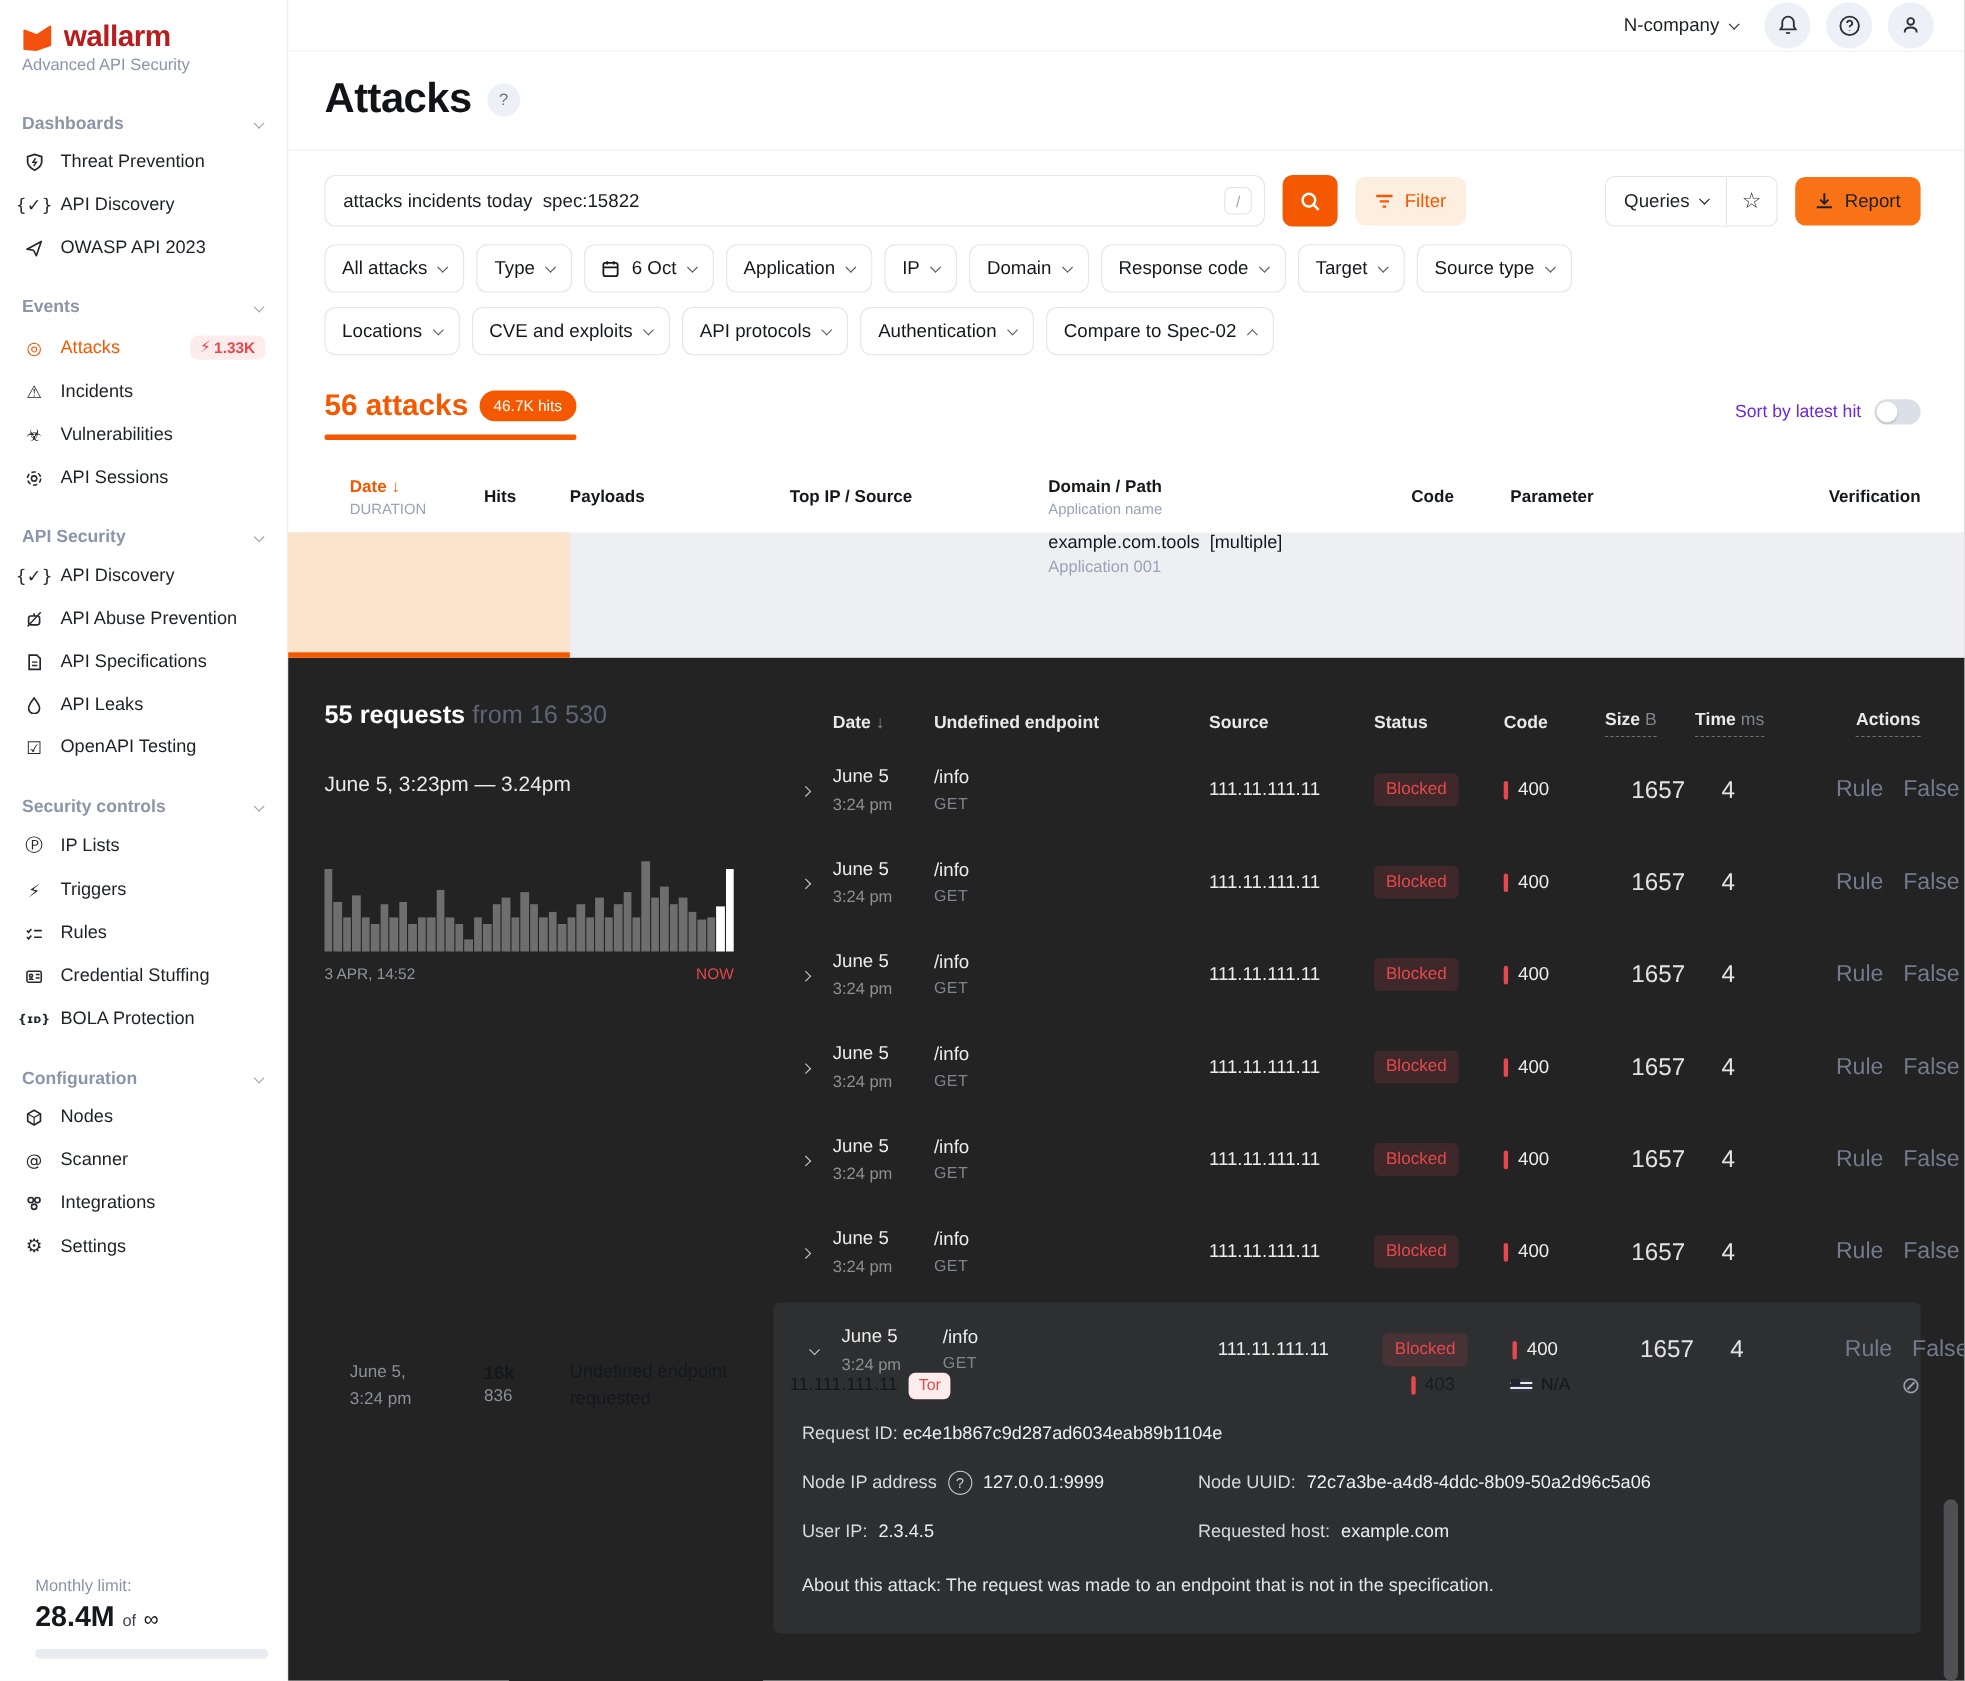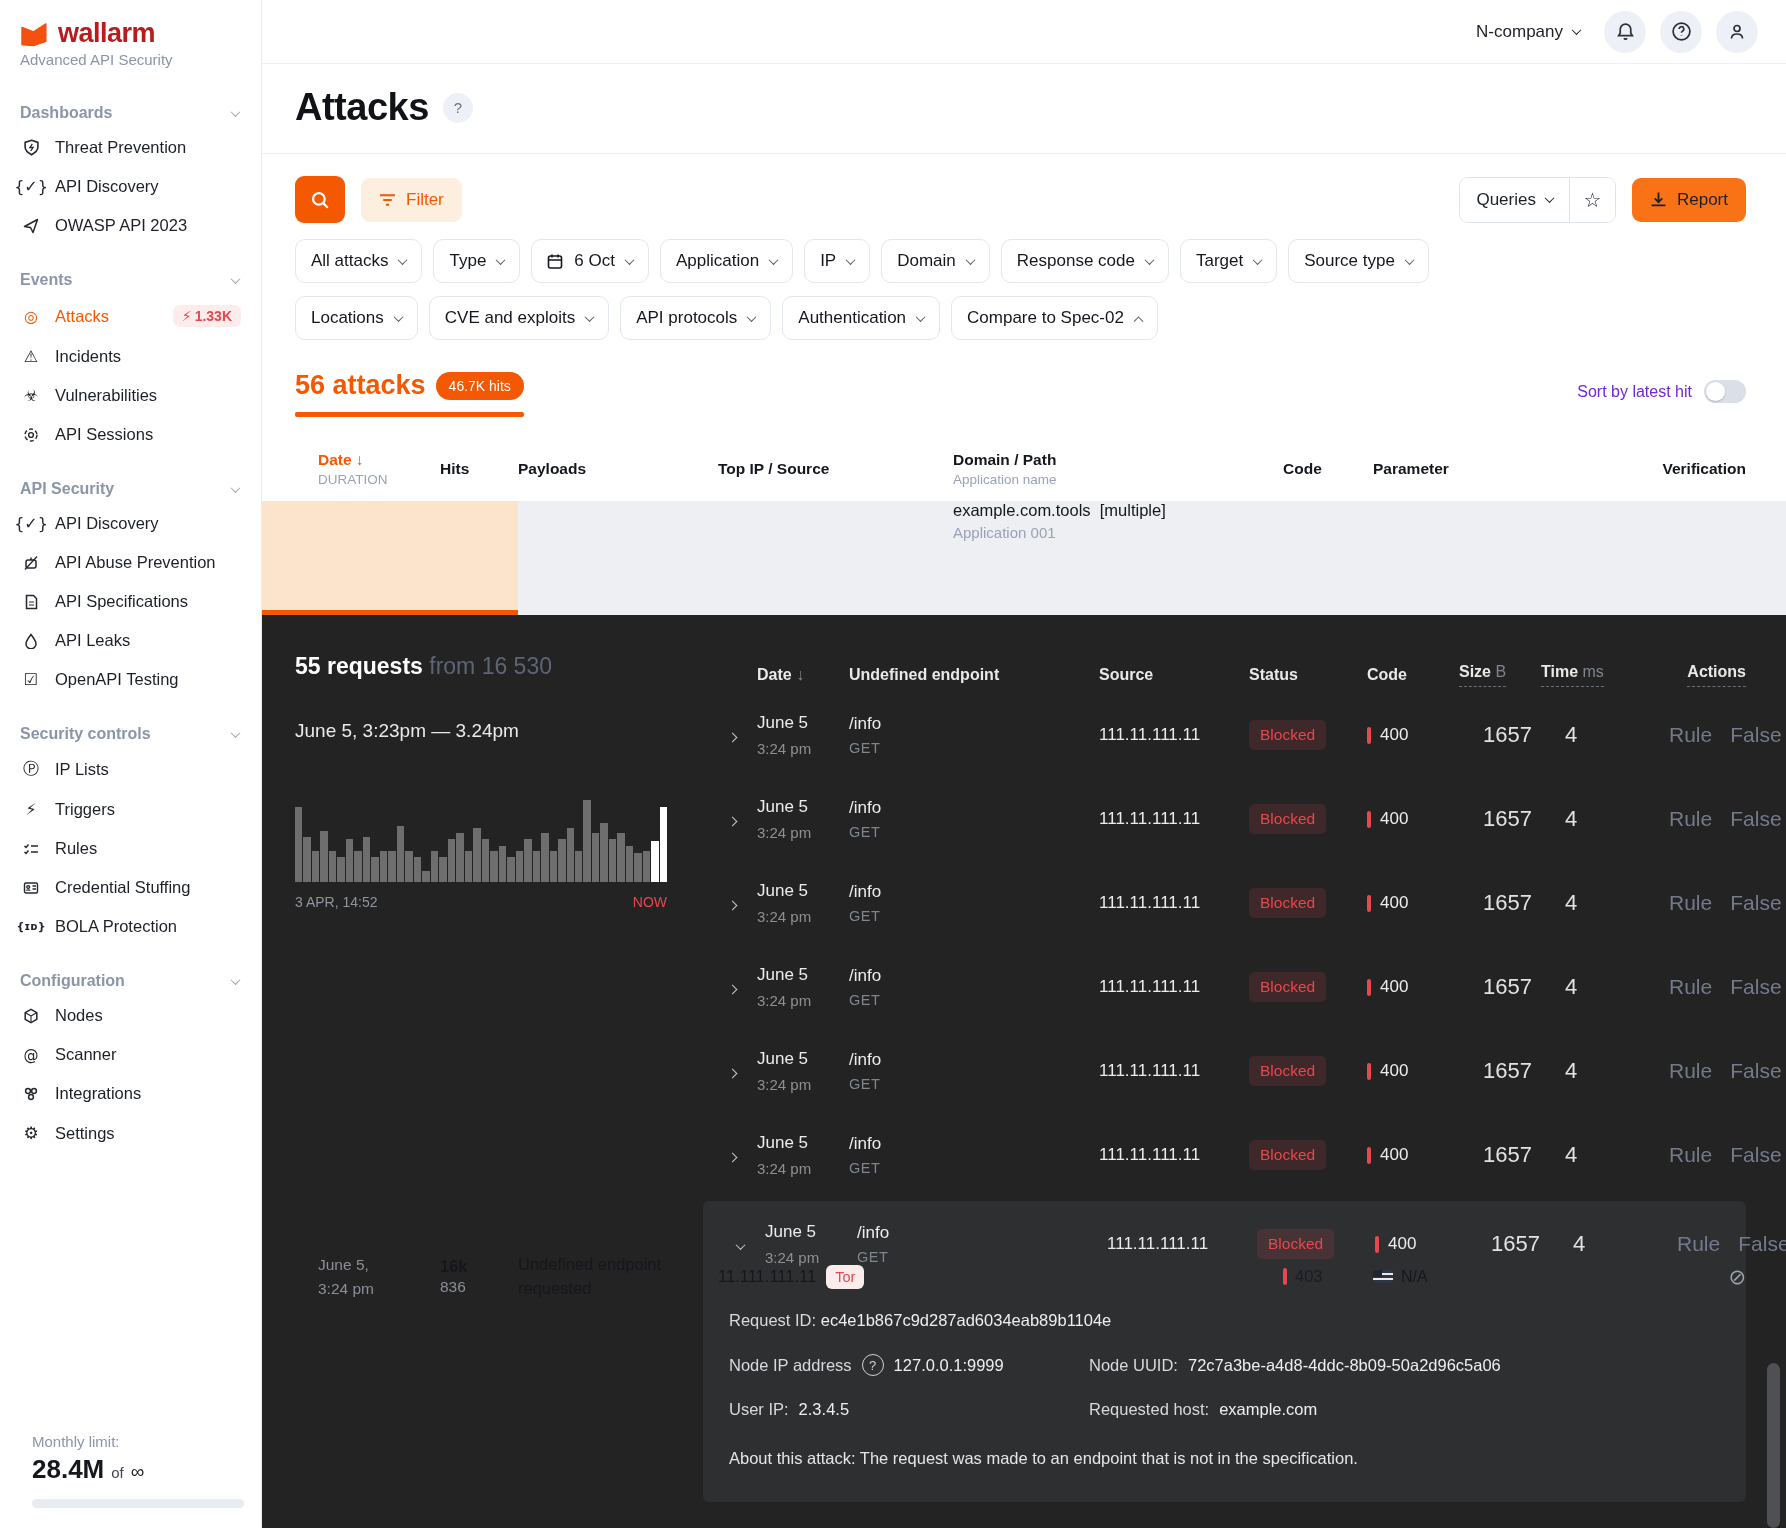--- a/index.html
+++ b/index.html
@@ -32,21 +32,21 @@
   .chev { display:inline-block; width:7px; height:7px; border-right:1.8px solid currentColor;
     border-bottom:1.8px solid currentColor; transform:rotate(45deg) translate(-1px,-1px); }
   .chev.up { transform:rotate(-135deg) translate(-2px,-2px); }
   .chev.right { transform:rotate(-45deg); }
   .chev.gray { color:#9aa3b5; }
 
   .txticon { font-family:"DejaVu Sans",sans-serif; }
 
   
   .main { flex:1; display:flex; flex-direction:column; min-width:0; }
-  .topbar { height:64px; border-bottom:1px solid #edeff3; display:flex; align-items:center;
+  .topbar { height:47px; border-bottom:1px solid #edeff3; display:flex; align-items:center;
     justify-content:flex-end; gap:14px; padding:16px 28px; }
   .company { display:flex; align-items:center; gap:10px; font-size:17px; color:#1c2027; margin-right:10px; cursor:pointer; }
   .round-btn { width:42px; height:42px; border-radius:50%; background:#edf1f7; display:flex;
     align-items:center; justify-content:center; color:#2b2f36; cursor:pointer; }
 
   .title-row { padding:22px 33px 24px 33px; border-bottom:1px solid #edeff3; display:flex; align-items:center; gap:14px; }
   .page-title { font-size:38px; font-weight:800; letter-spacing:-0.5px; color:#111318; }
   .help-badge { width:30px; height:30px; border-radius:50%; background:#edf1f7; color:#6b7280;
     display:flex; align-items:center; justify-content:center; font-size:15px; border:none; cursor:pointer; }
 
@@ -390,20 +390,24 @@
     </div>
 
     <div class="title-row">
       <span class="page-title">Attacks</span>
       <button class="help-badge">
           <span>?</span>
         </button>
     </div>
 
     <div class="toolbar">
+      <div class="search-wrap">
+        <input class="search-input" type="text" value="attacks incidents today  spec:15822" style="">
+        <span class="slash-key">/</span>
+      </div>
       <button class="search-btn">
         <span>
             <svg width="20" height="20" viewBox="0 0 18 18" fill="none" stroke="#fff" stroke-width="2">
               <circle cx="8" cy="8" r="5.2"></circle>
               <path d="M12 12 L16 16"></path>
             </svg>
           </span>
       </button>
       <button class="filter-btn">
         <span>

